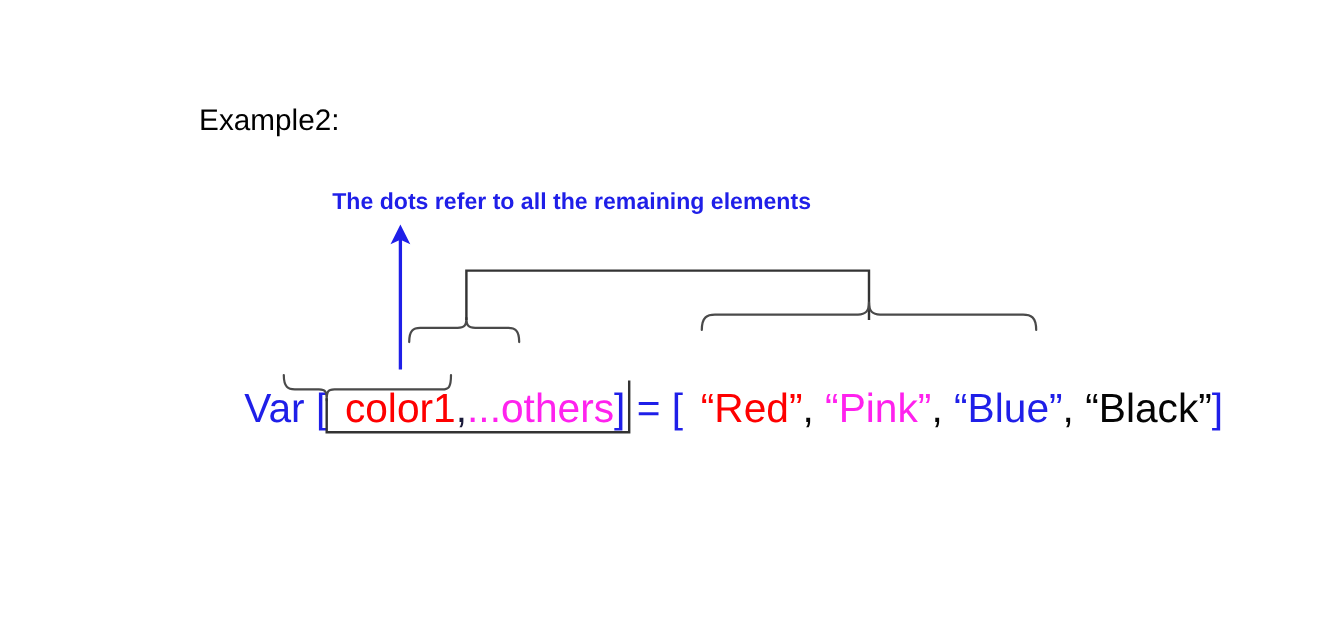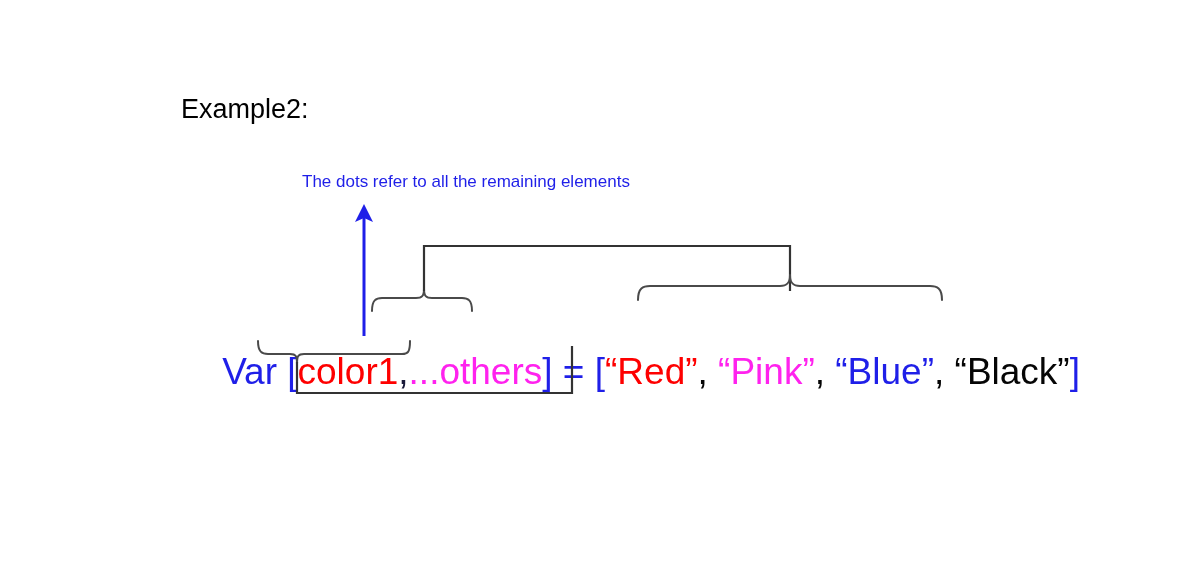--- a/index.html
+++ b/index.html
@@ -32,41 +32,41 @@
     color: #000000;
     white-space: pre;
     line-height: 1;
   }
 
   
   .note {
     position: absolute;
     left: 302px;
     top: 173px;
-    font-size: 17px;
-    font-weight: normal;
+    font-size: 21px;
+    font-weight: bold;
     color: #1f1fe8;
     white-space: pre;
     line-height: 1;
   }
 
   
   .codeline {
     position: absolute;
     left: 181px;
     top: 303px;
     font-size: 37px;
     white-space: pre;
     line-height: 1.25;
     letter-spacing: 0px;
   }
   .codeline span { white-space: pre; text-align: center; }
 
   .c-blue    { color: #1f1fe8; }
-  .c-red     { color: #fe0000; }
+  .c-red     { color: #fe0000; padding-left: 16px; }
   .c-magenta { color: #ff22ee; }
   .c-black   { color: #050505; }
   .c-dark    { color: #1a1a3a; }
 
   
   #overlay {
     position: absolute;
     left: 0; top: 0;
     width: 1200px;
     height: 564px;

